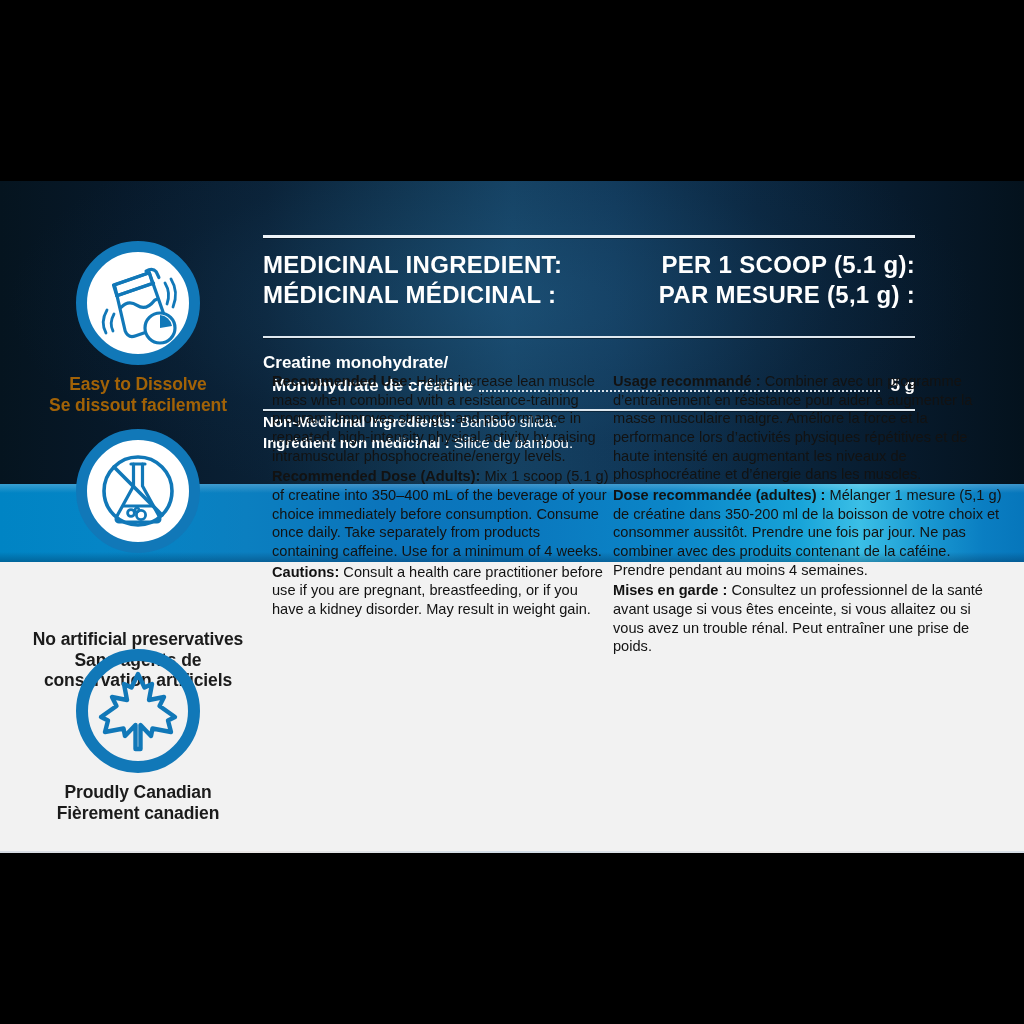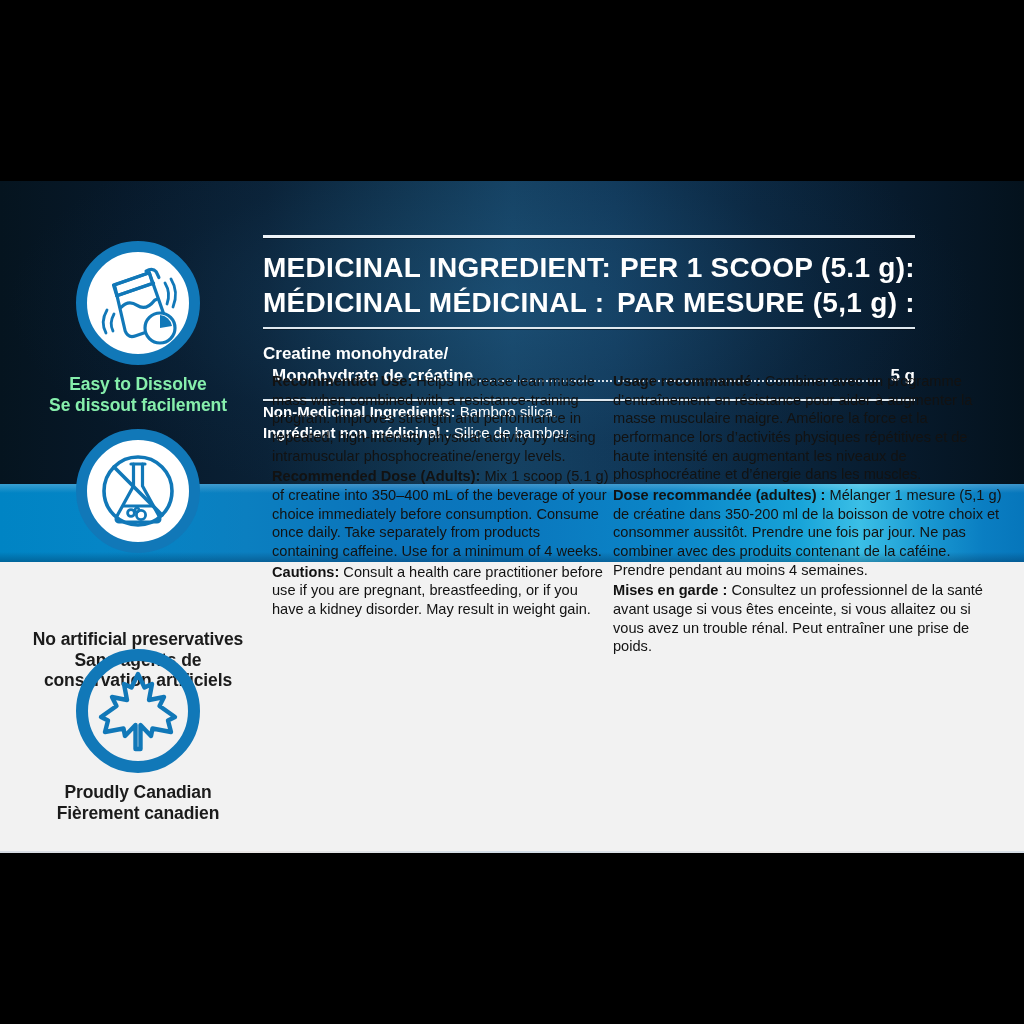--- a/index.html
+++ b/index.html
@@ -122,21 +122,21 @@
     border: 12px solid #1178b8;
   }
   .badge-ring svg { display: block; }
   .badge-caption {
     margin-top: 9px;
     font-size: 17.5px;
     font-weight: bold;
     line-height: 1.18;
     letter-spacing: -0.1px;
   }
-  .cap-light { color: #86efac; }
+  .cap-light { color: #a16207; }
   .cap-dark  { color: #1b1b1b; }
 
   #badge-dissolve { top: 60px; }
   #badge-preserv  { top: 248px; }
   #badge-canada   { top: 468px; }
 
   
   .table-wrap {
     position: absolute;
     left: 263px;
@@ -147,22 +147,22 @@
   .rule {
     height: 3px;
     background: #eef3f7;
     box-shadow: 0 1px 0 rgba(0,0,0,.35);
   }
   .rule-thin { height: 2px; background: #dfe8ef; }
 
   .thead {
     display: flex;
     justify-content: space-between;
-    padding: 12px 0 6px 0;
-    font-size: 28px;
+    padding: 12px 0 26px 0;
+    font-size: 24px;
     font-weight: bold;
     letter-spacing: 0.3px;
     line-height: 1.26;
   }
   .thead .col-r { text-align: right; }
 
   .trow {
     padding: 14px 0 12px 0;
     font-size: 17px;
     font-weight: bold;

